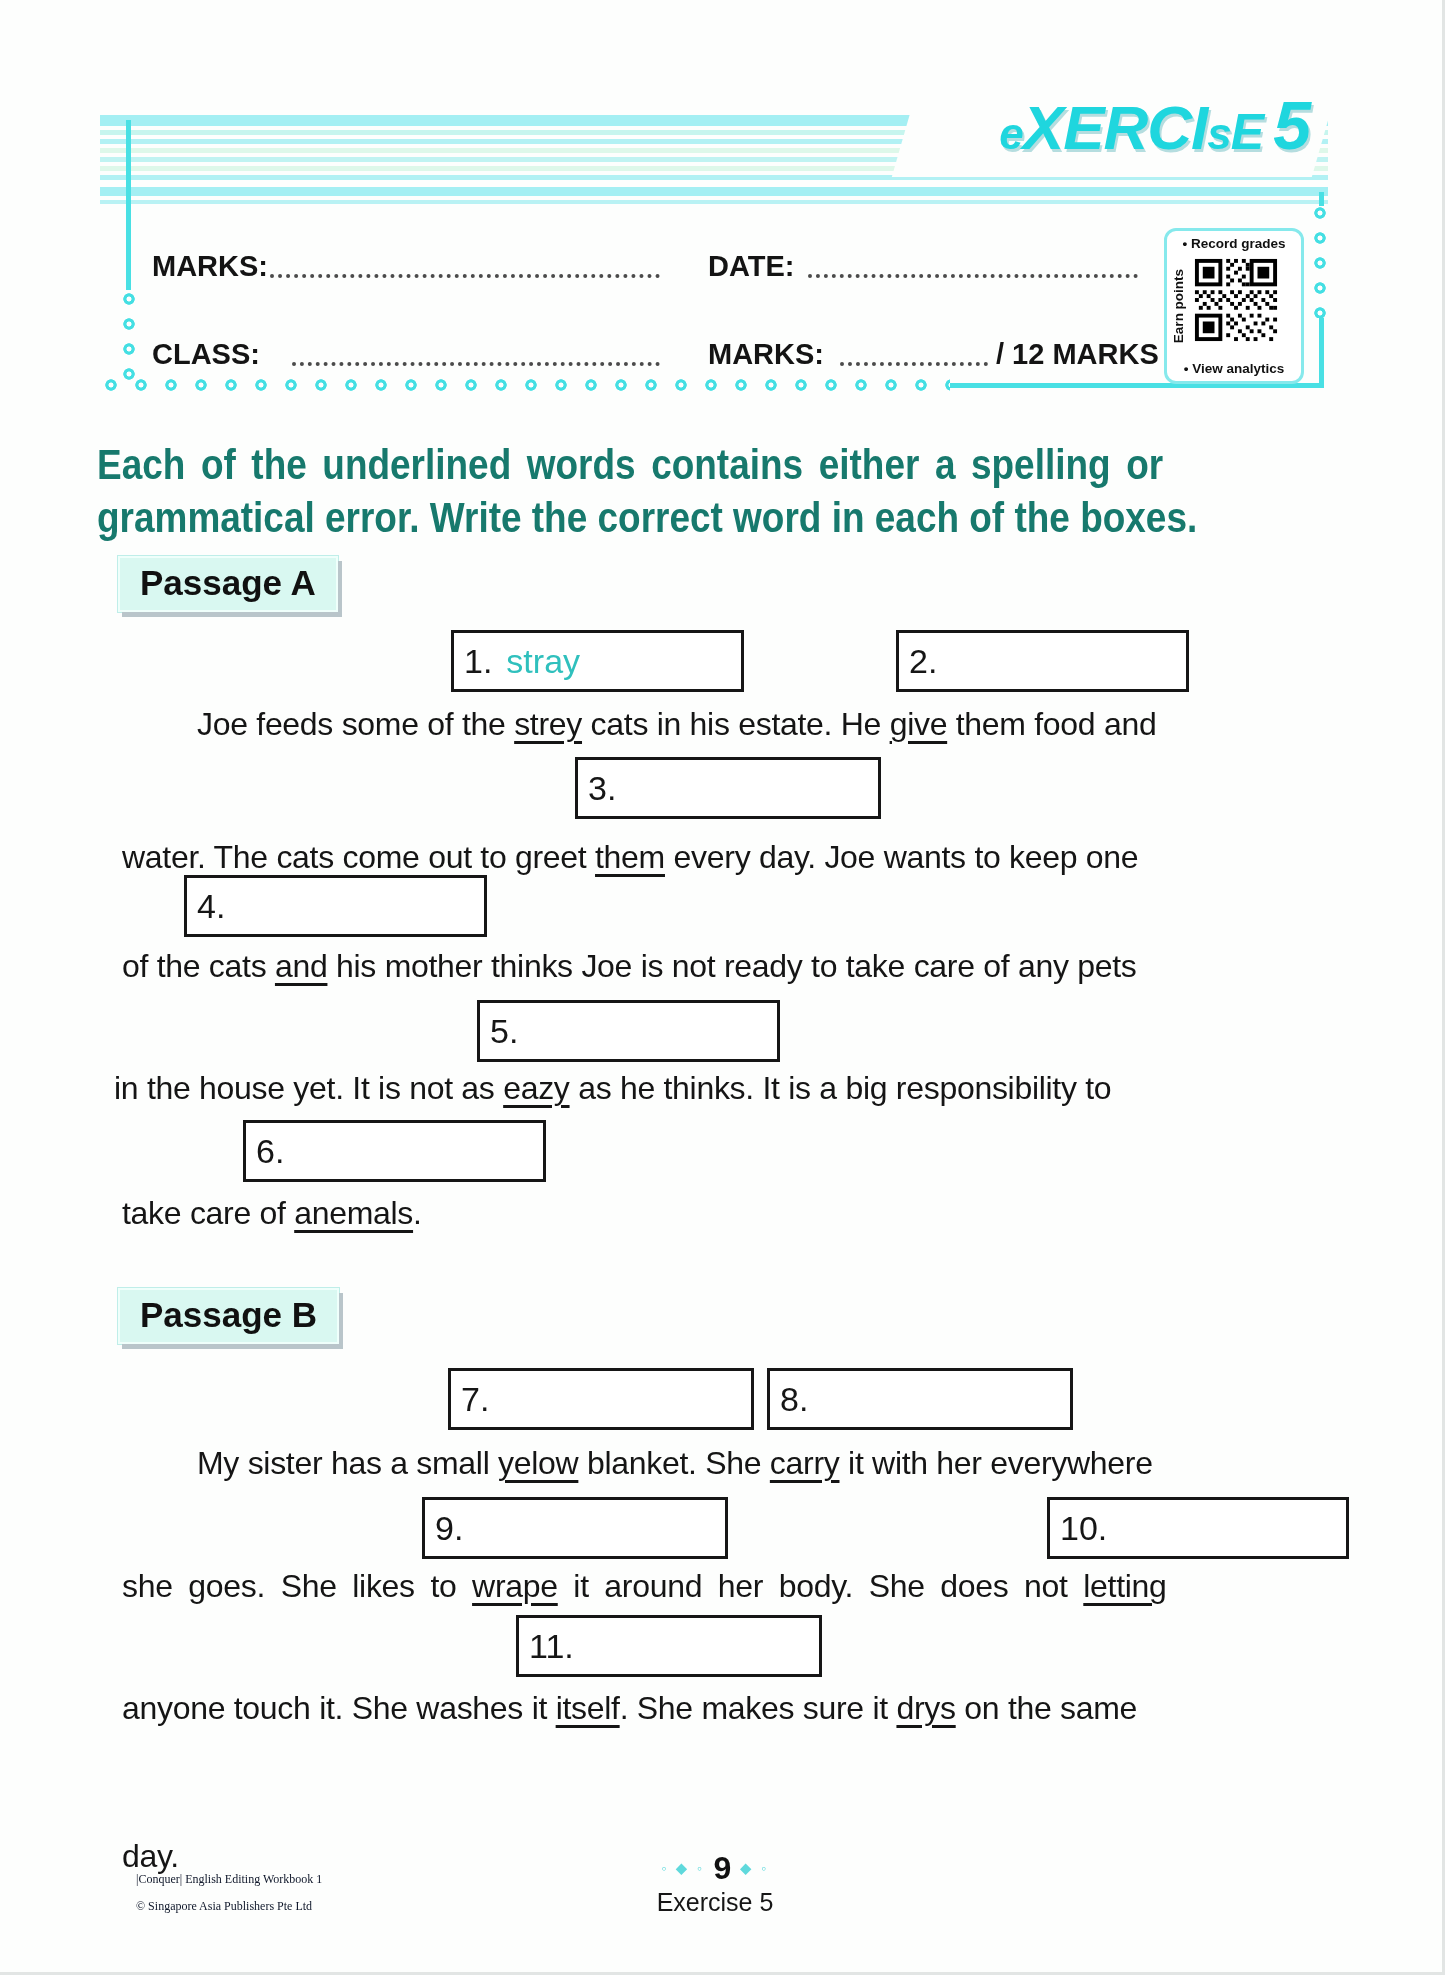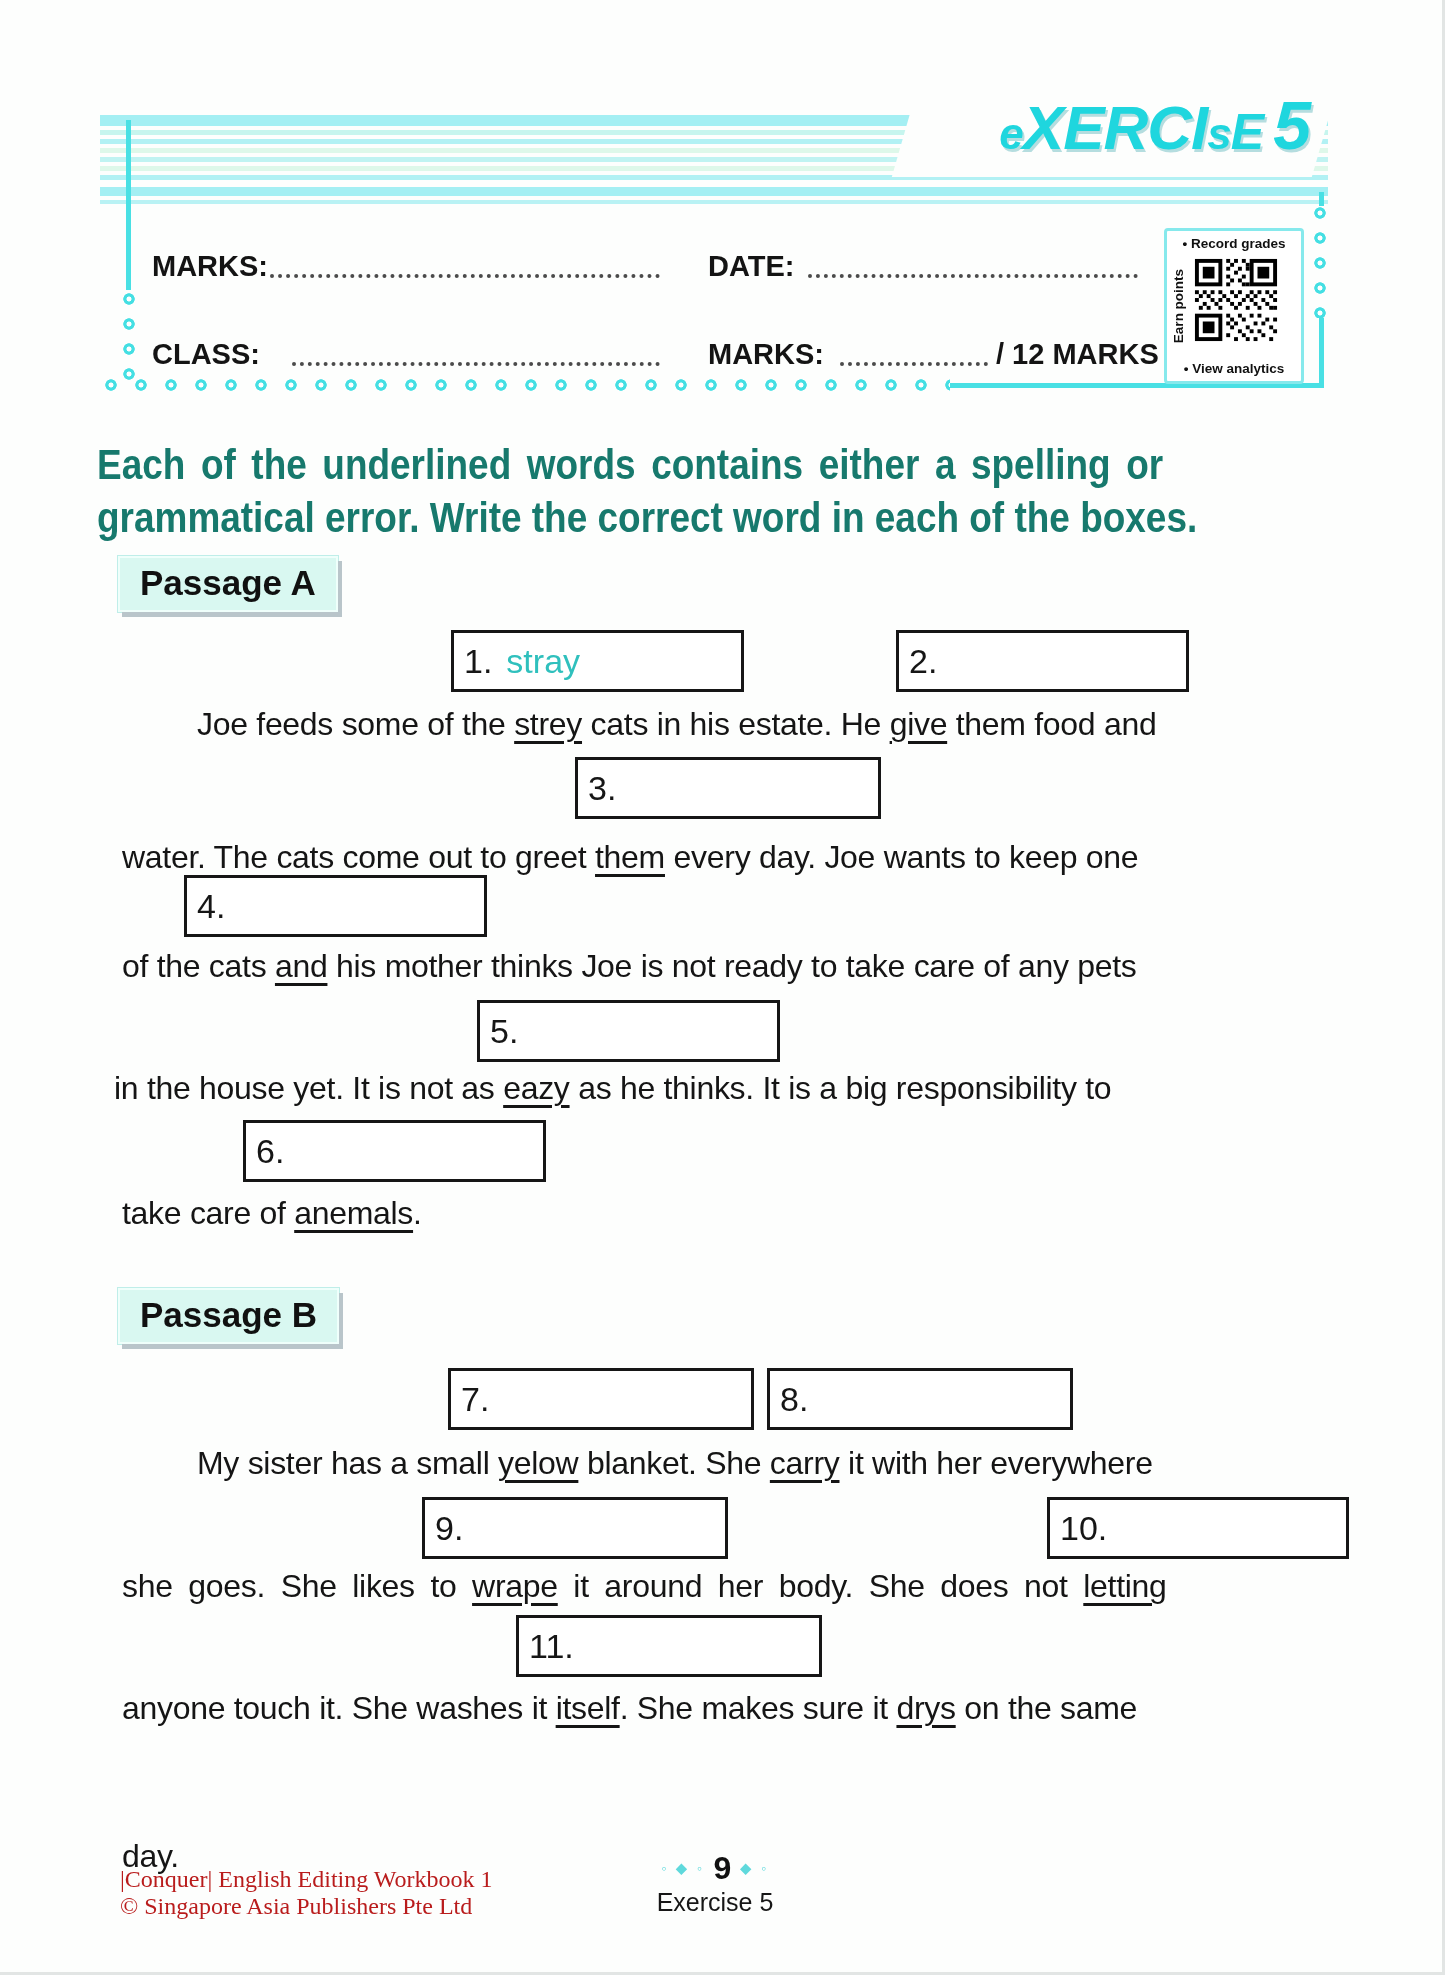--- a/index.html
+++ b/index.html
@@ -32,21 +32,21 @@
   .hline{position:absolute;height:5px;background:#49e0e4;}
   .rings-h{position:absolute;height:14px;background-repeat:repeat-x;background-size:30px 14px;
     background-image:radial-gradient(circle 6px at 7px 7px,#ffffff 0 2.2px,#44dfe3 2.8px 5.4px,rgba(255,255,255,0) 6px);}
   .rings-v{position:absolute;width:14px;background-repeat:repeat-y;background-size:14px 25px;
     background-image:radial-gradient(circle 6px at 7px 7px,#ffffff 0 2.2px,#44dfe3 2.8px 5.4px,rgba(255,255,255,0) 6px);}
   
   .fld{position:absolute;font-weight:bold;font-size:29px;color:#141414;letter-spacing:0;}
   .dotline{position:absolute;border-bottom:4px dotted #4b4b4b;height:26px;}
   
   .qrbox{position:absolute;left:1164px;top:228px;width:134px;height:150px;background:#fff;
-         border:3px solid #86e9ec;border-radius:4px;}
+         border:3px solid #86e9ec;border-radius:12px;}
   .qrbox .cap{position:absolute;left:0;width:100%;text-align:center;font-size:13.5px;font-weight:bold;color:#111;}
   .qrbox .cap.top{top:5px;}
   .qrbox .cap.bot{bottom:5px;}
   .qrbox .side{position:absolute;left:-29px;top:50%;width:80px;text-align:center;
                transform:translateY(-50%) rotate(-90deg);font-size:13.5px;font-weight:bold;color:#111;}
   .qrbox svg{position:absolute;left:26px;top:26px;}
   
   .instr{position:absolute;left:97px;top:438px;color:#17796d;font-weight:bold;font-size:42px;
          transform:scaleX(.88);transform-origin:left top;white-space:nowrap;line-height:53px;}
   .instr .l1{word-spacing:6px;}
@@ -56,22 +56,22 @@
           padding:5px 20px 7px 20px;font-weight:bold;font-size:35px;color:#111;}
   
   .abox{position:absolute;height:56px;background:#fff;border:3px solid #161616;
         display:flex;align-items:center;padding-left:10px;font-size:34px;color:#161616;}
   .abox .ans{color:#2fc0bd;margin-left:14px;}
   
   .tline{position:absolute;font-size:32px;color:#151515;letter-spacing:-.3px;white-space:nowrap;}
   .tline .u{text-decoration:underline;text-decoration-thickness:3px;text-underline-offset:6px;}
   .wide{word-spacing:7px;}
   
-  .foot-left{position:absolute;left:120px;top:1866px;font-family:"Liberation Serif",serif;
-             font-size:24px;color:#b91c1c;line-height:27px;}
+  .foot-left{position:absolute;left:136px;top:1866px;font-family:"Liberation Serif",serif;
+             font-size:12px;color:#0f172a;line-height:27px;}
   .pgnum{position:absolute;left:600px;top:1850px;width:230px;text-align:center;font-size:32px;
          font-weight:bold;color:#111;}
   .pgnum .deco{font-size:14px;color:#6fдзe0;}
   .deco{font-size:14px;color:#5fd9dc;vertical-align:6px;letter-spacing:3px;}
   .foot-ex{position:absolute;left:600px;top:1888px;width:230px;text-align:center;font-size:25px;color:#161616;}
 </style>
 </head>
 <body>
 
 <div class="page">

